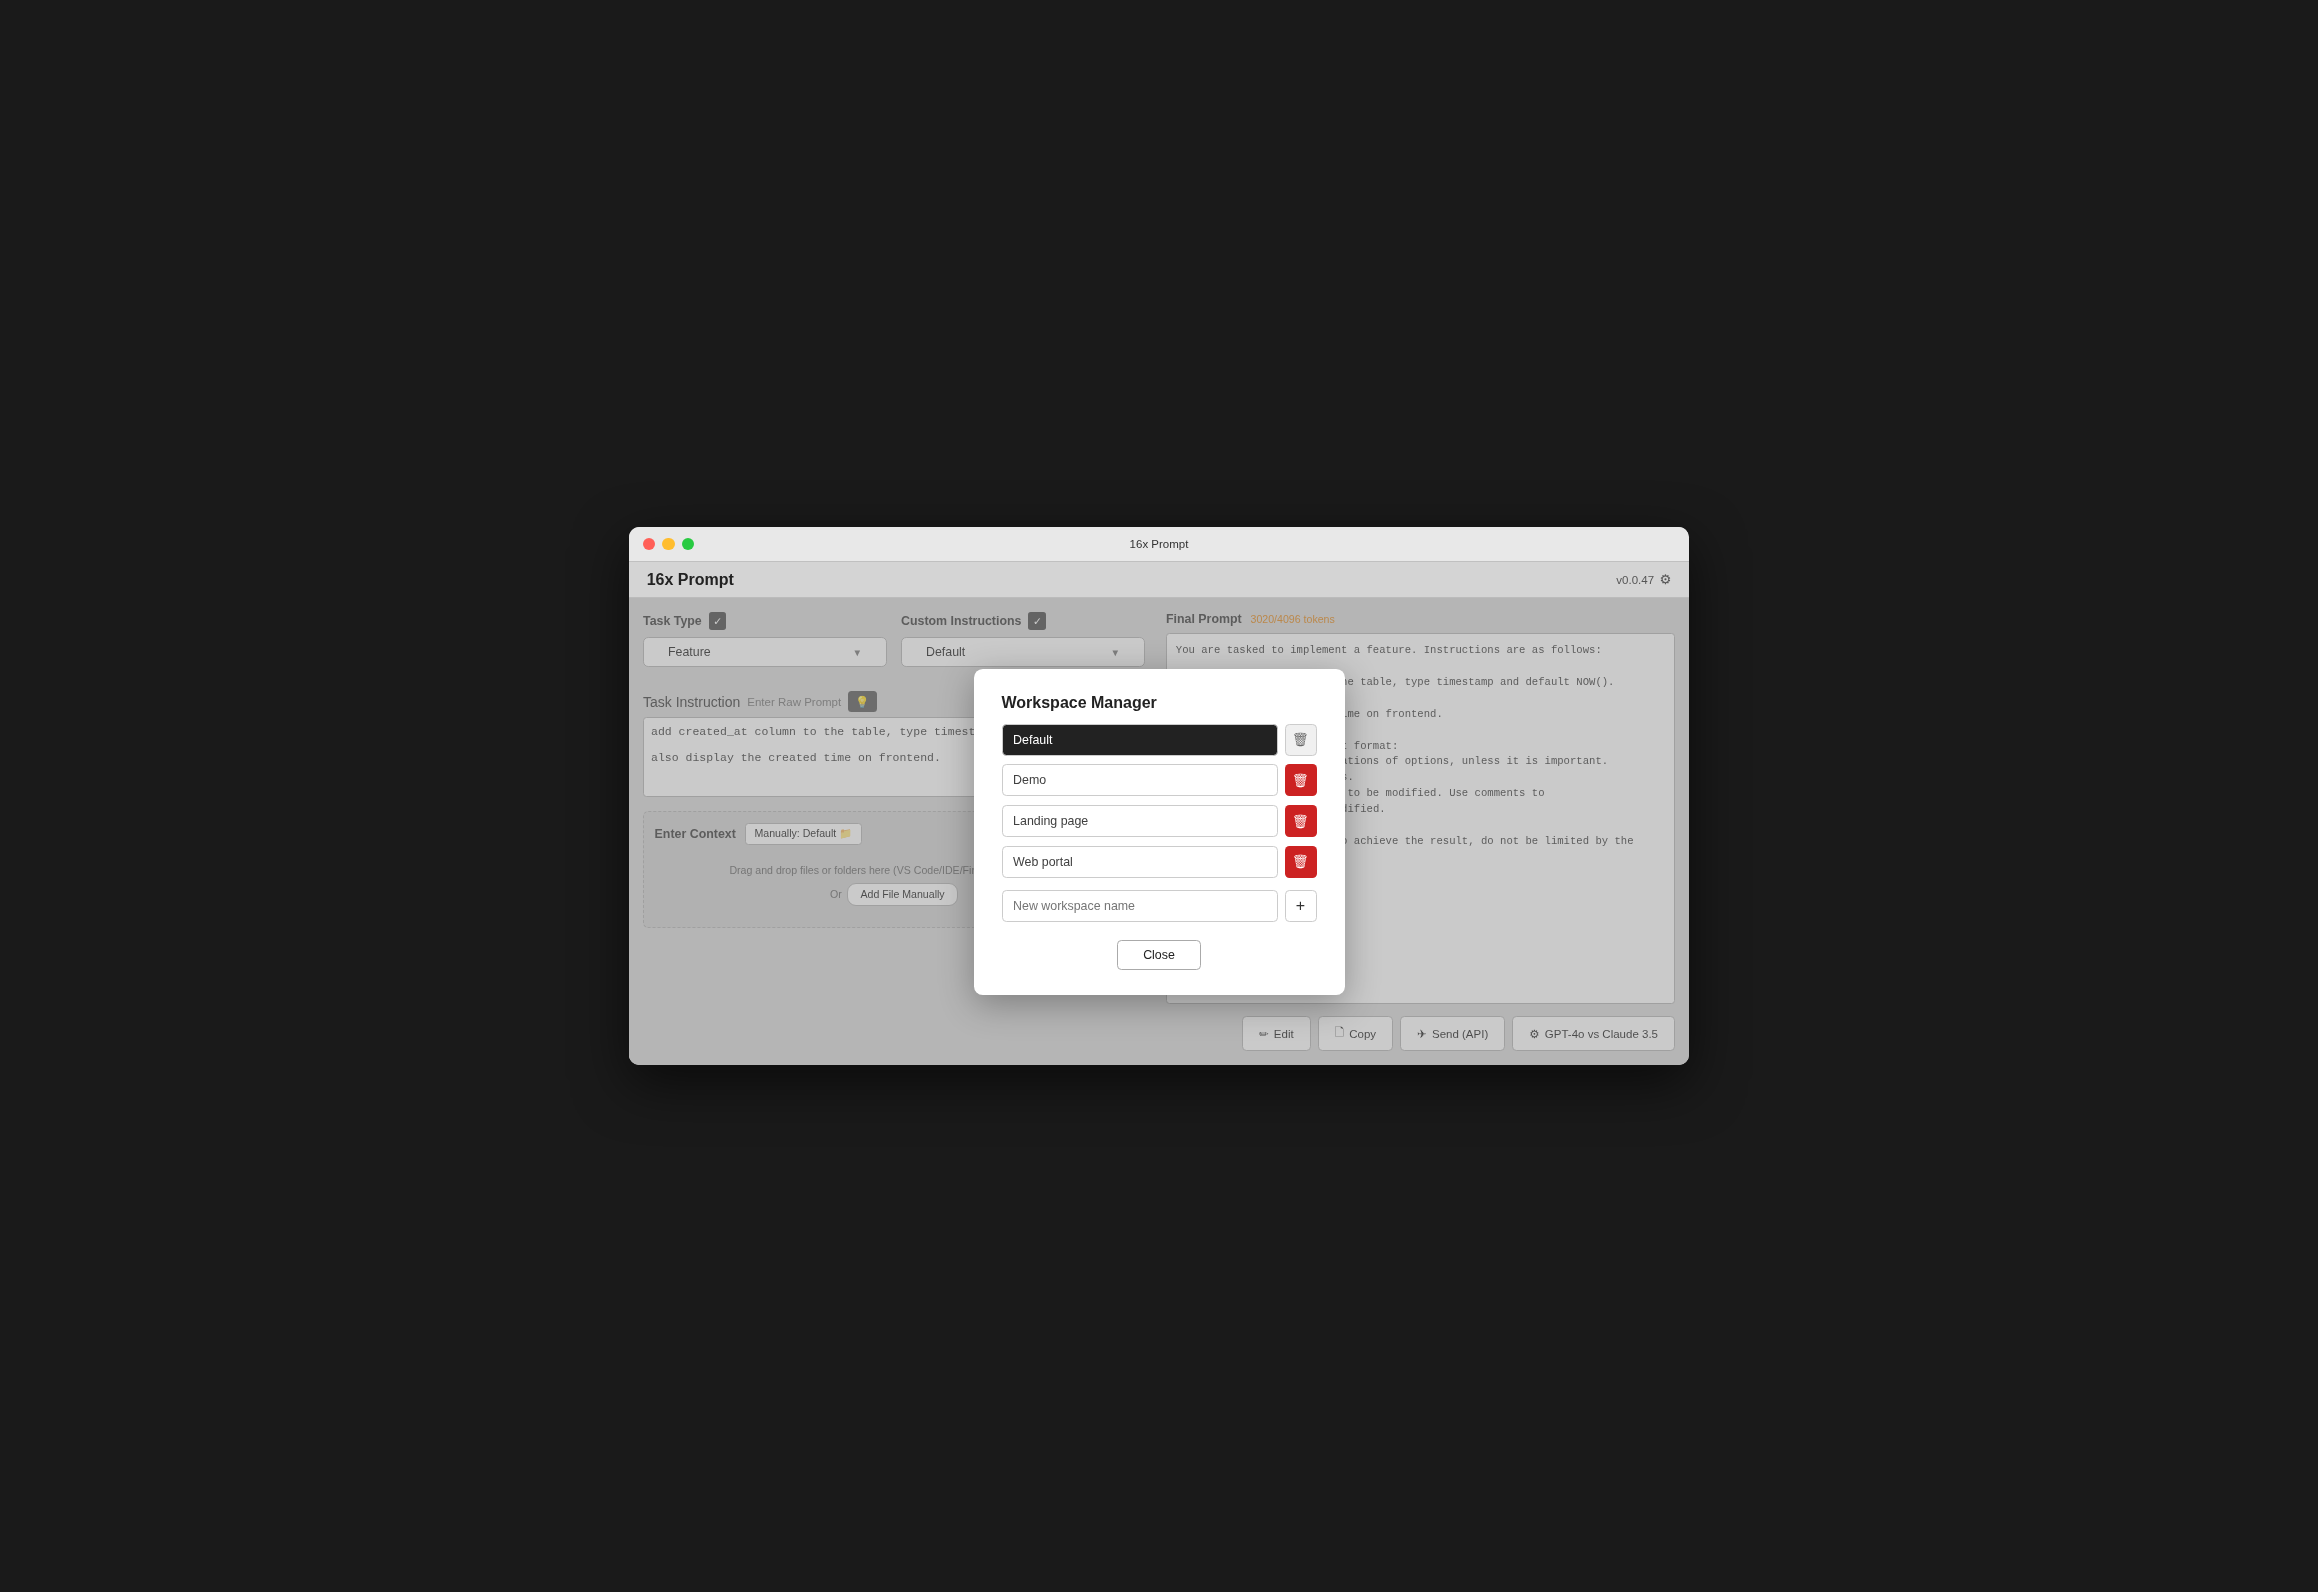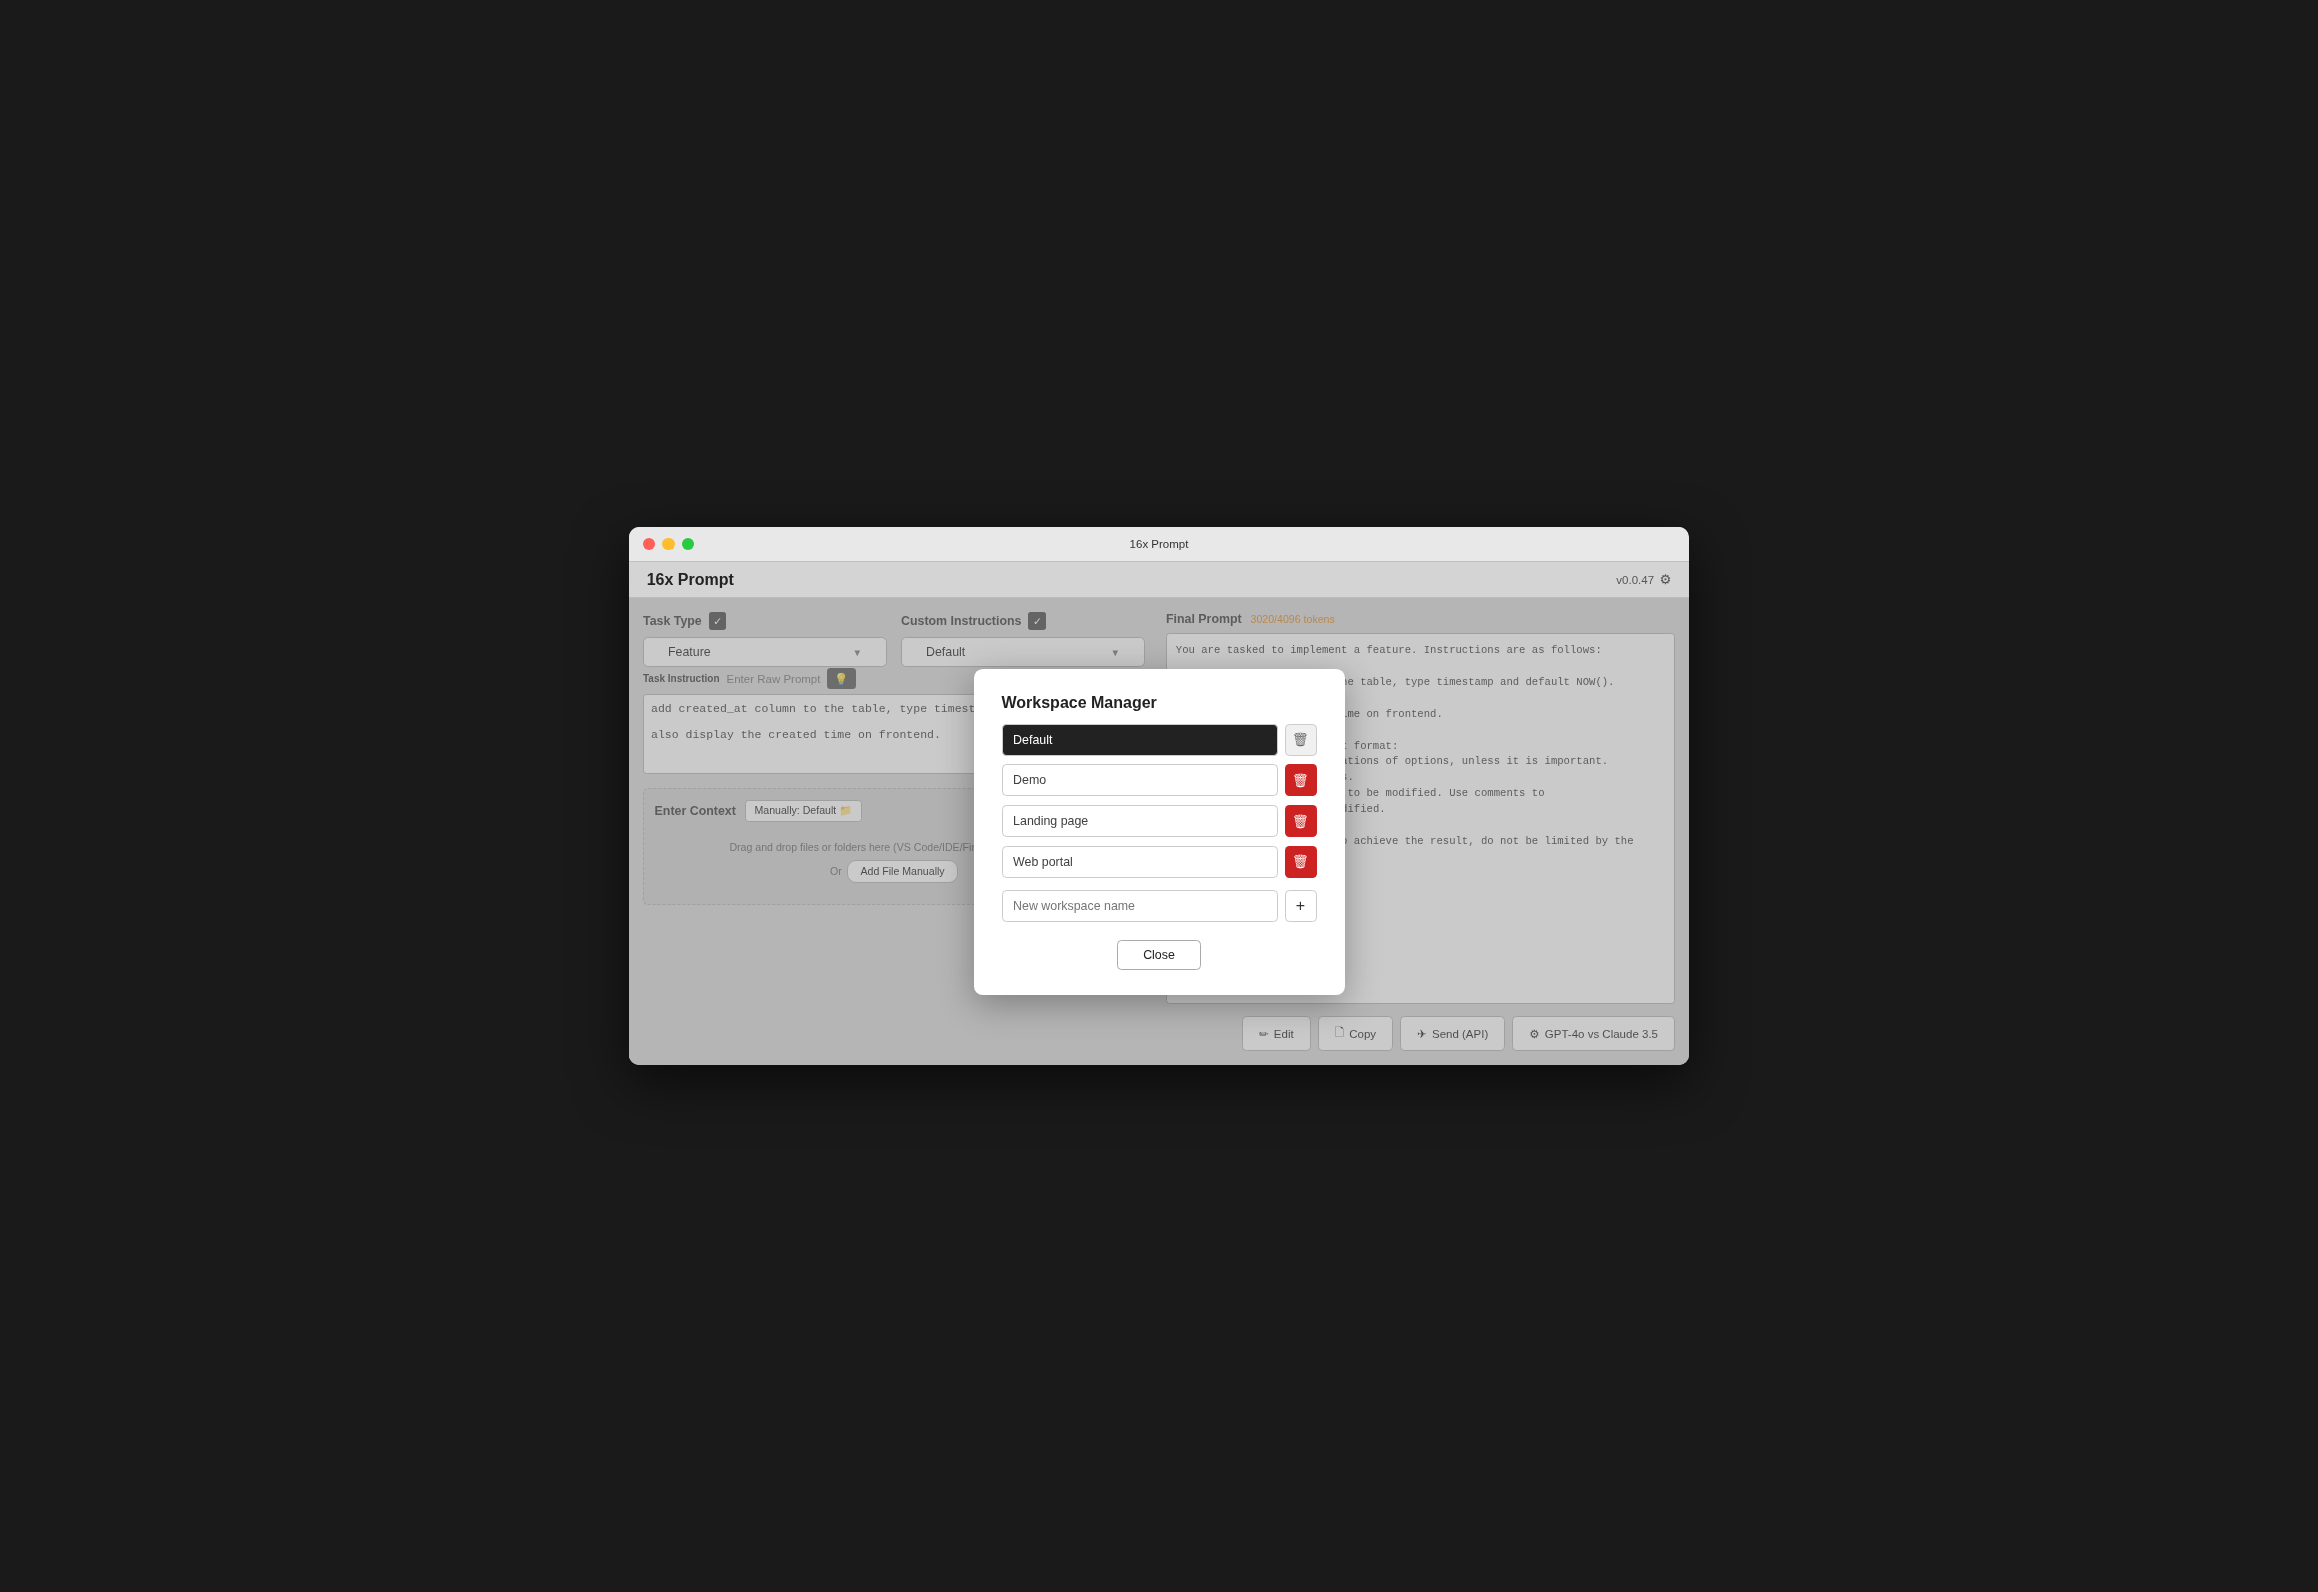--- a/index.html
+++ b/index.html
@@ -94,21 +94,21 @@
       padding-right: 14px;
     }
 
     .right-panel {
       padding-left: 7px;
     }
 
     .section-row {
       display: flex;
       gap: 14px;
-      margin-bottom: 1px;
+      margin-bottom: 24px;
     }
 
     .section-block {
       flex: 1;
     }
 
     .section-label {
       display: flex;
       align-items: center;
       gap: 7px;
@@ -156,22 +156,22 @@
     }
 
     .task-instruction-label {
       display: flex;
       align-items: center;
       gap: 7px;
       margin-bottom: 5.3px;
     }
 
     .task-instruction-title {
-      font-size: 10px;
-      font-weight: 700;
+      font-size: 14px;
+      font-weight: 400;
       color: #222;
     }
 
     .task-instruction-placeholder {
       font-size: 11.5px;
       color: #666;
       font-weight: 400;
     }
 
     .bulb-btn {

